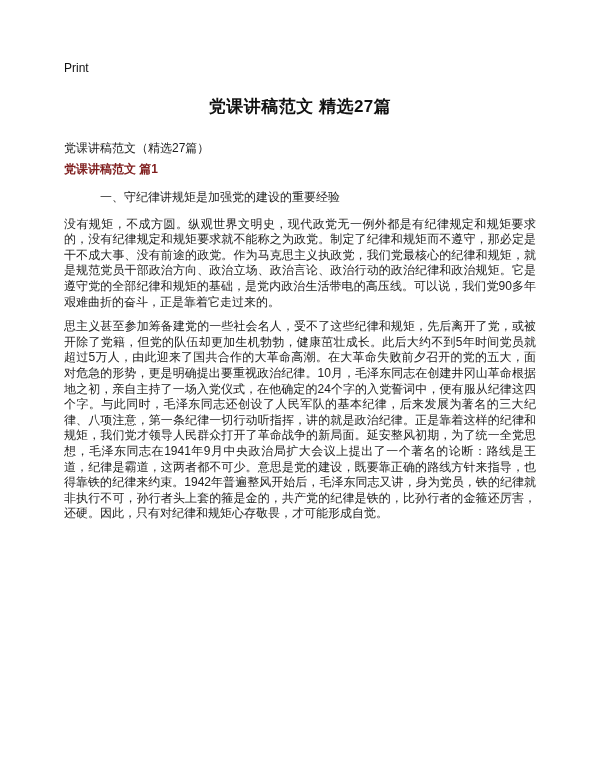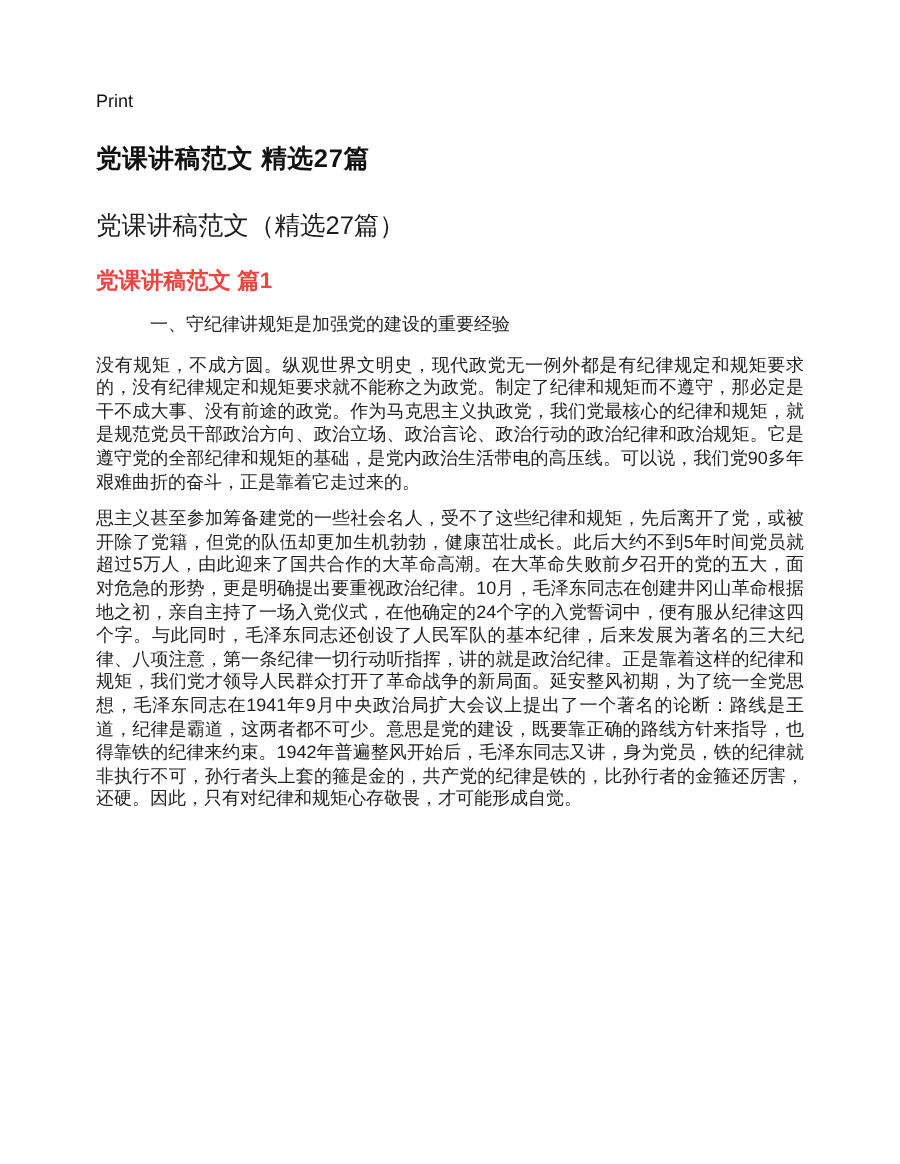--- a/index.html
+++ b/index.html
@@ -24,33 +24,34 @@
   .print-label {
     font-size: 12px;
     color: #111111;
     margin: 0 0 20px 0;
     cursor: pointer;
     display: inline-block;
   }
   .doc-title {
     font-size: 17px;
     font-weight: bold;
+    text-align: center;
     margin: 0 0 22px 0;
     color: #111111;
     letter-spacing: 0.5px;
   }
   .meta-line {
-    font-size: 17px;
-    margin: 0 0 16px 0;
+    font-size: 12px;
+    margin: 0 0 4px 0;
   }
   .section-heading {
-    font-size: 15px;
+    font-size: 12px;
     font-weight: bold;
     margin: 0 0 11px 0;
-    color: #ef4444;
+    color: #7f1d1d;
   }
   .body-text {
     font-size: 12px;
     line-height: 15.6px;
     margin: 0 0 9px 0;
     text-align: justify;
     color: #222222;
   }
   .lead-line {
     margin-bottom: 10px;

